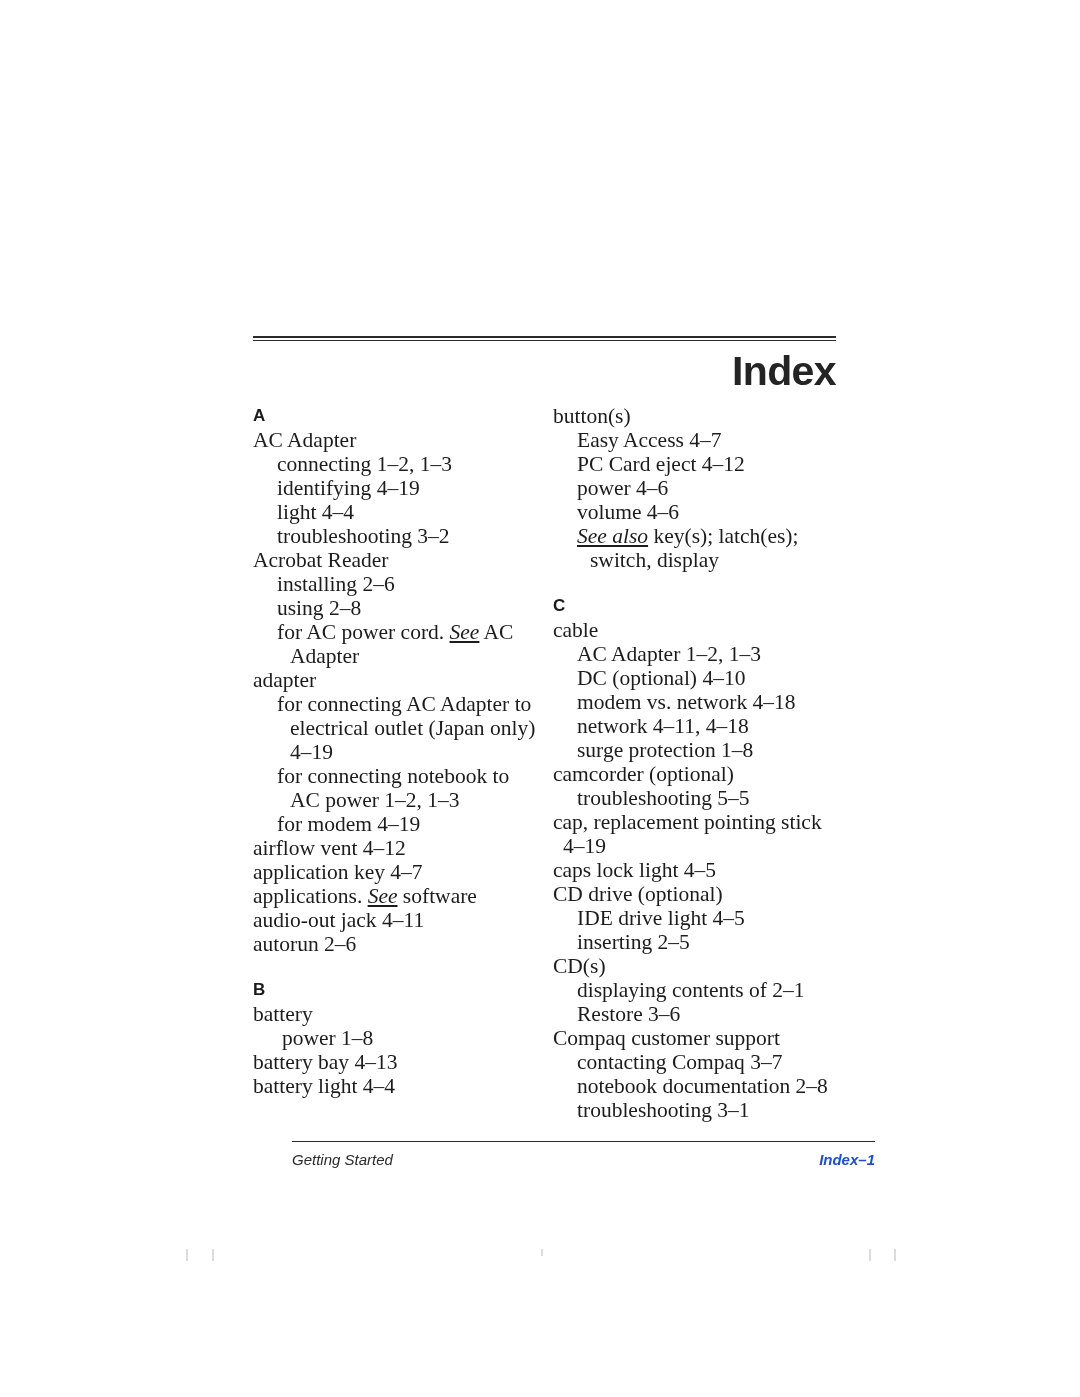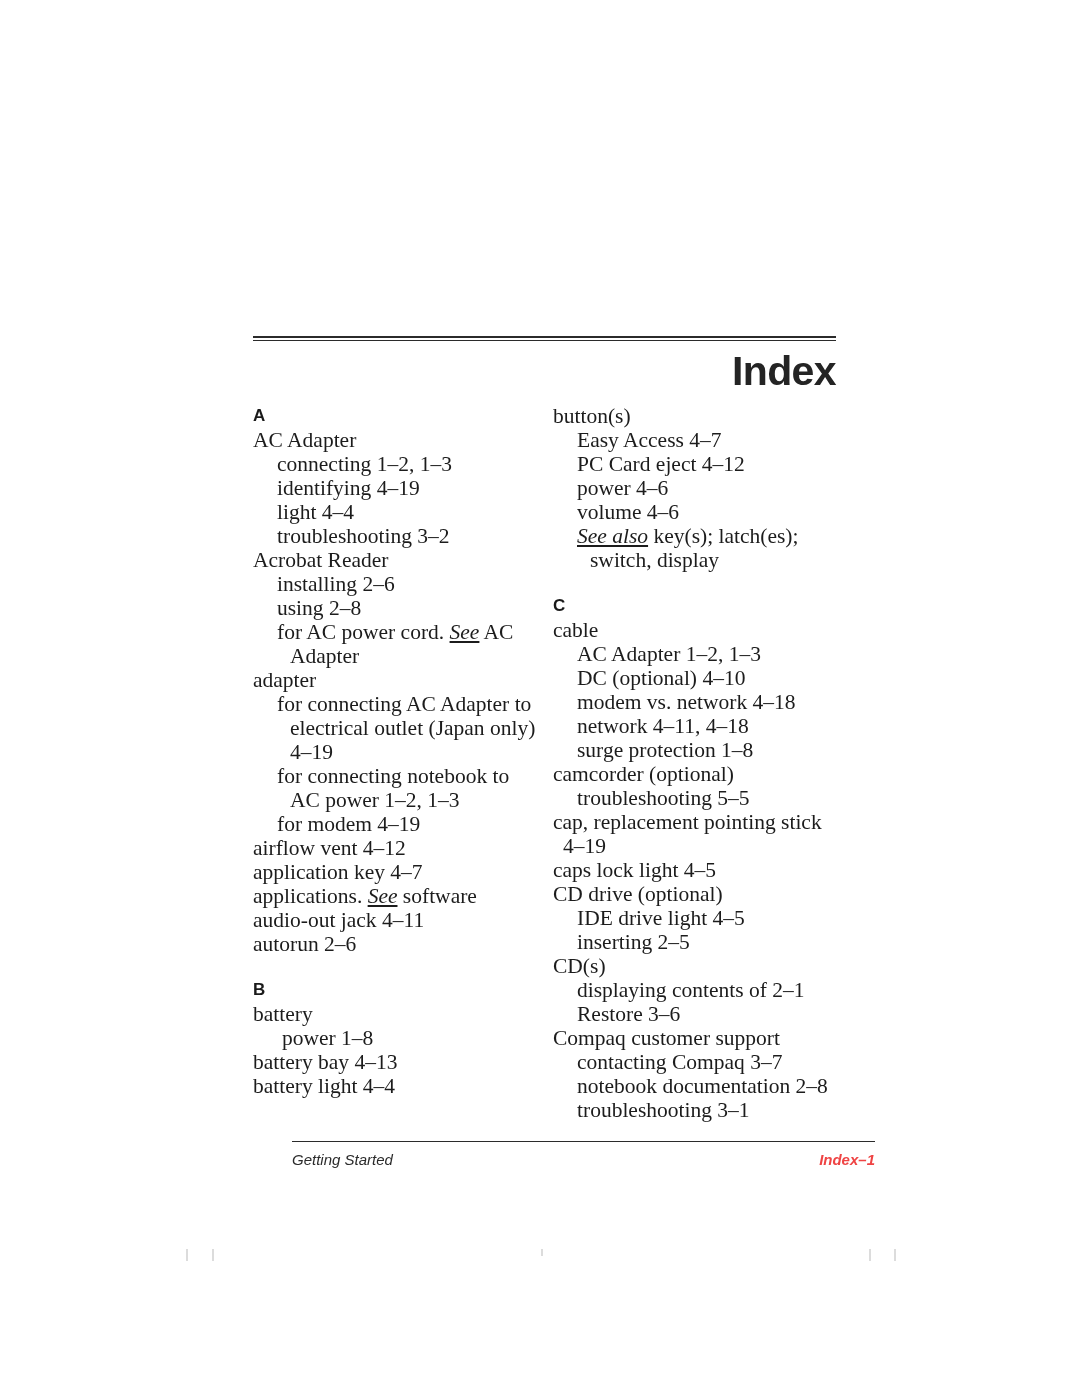--- a/index.html
+++ b/index.html
@@ -123,21 +123,21 @@
     font-family: "Liberation Sans", "DejaVu Sans", sans-serif;
     font-style: italic;
     font-size: 15px;
     color: #2b2b2b;
   }
   #footer-right {
     font-family: "Liberation Sans", "DejaVu Sans", sans-serif;
     font-style: italic;
     font-weight: bold;
     font-size: 15px;
-    color: #ef4444;
+    color: #1d4ed8;
   }
 
   
   .scanmark {
     position: absolute;
     background: #dcdcdc;
     width: 1.5px;
     height: 12px;
   }
 </style>

